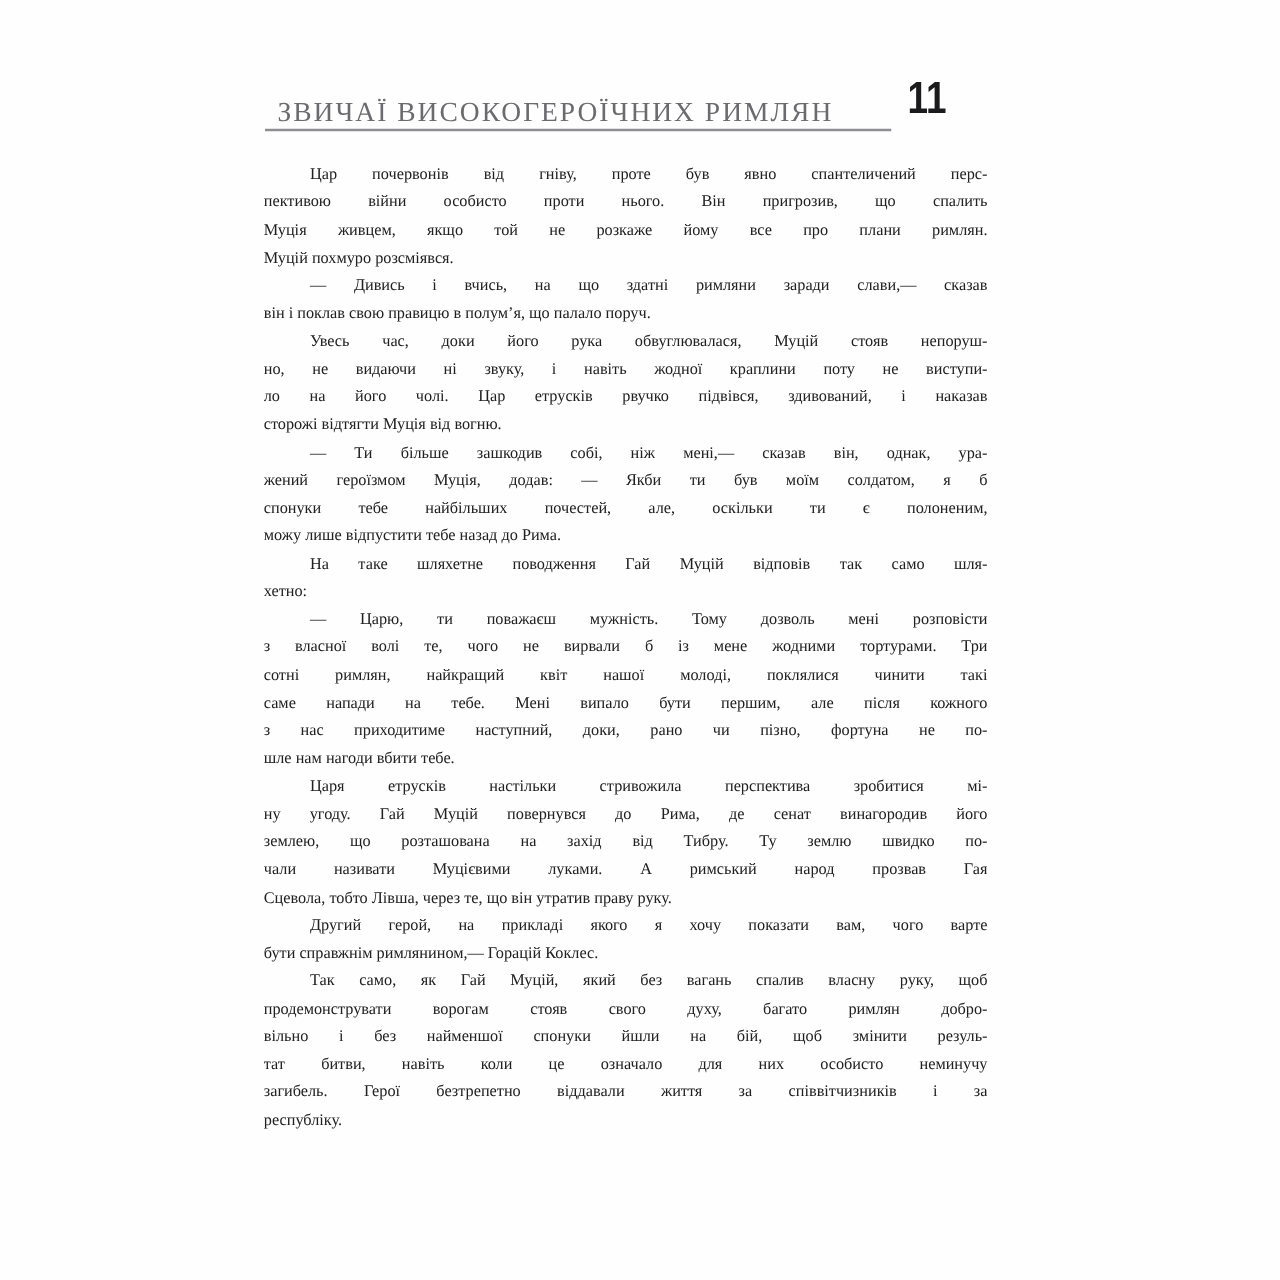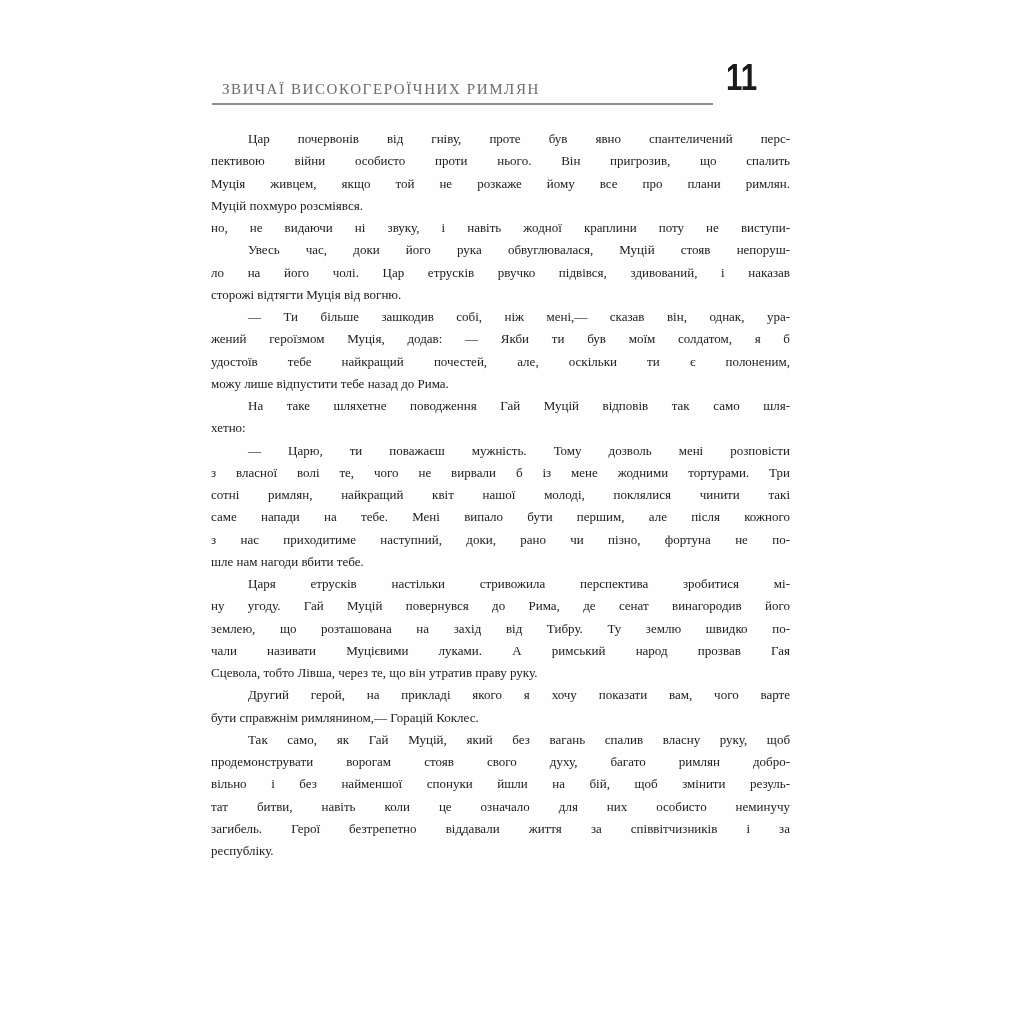--- a/index.html
+++ b/index.html
@@ -12,21 +12,21 @@
   html,body{margin:0;padding:0;}
   body{
     width:1024px;height:1024px;
     background:var(--bg);
     font-family:"Liberation Serif","DejaVu Serif",serif;
     overflow:hidden;
   }
   .page{position:relative;width:1024px;height:1024px;background:var(--bg);}
   .running-title{
     position:absolute;left:222px;top:81px;
-    font-size:15px;line-height:17px;
+    font-size:22px;line-height:17px;
     letter-spacing:1.6px;
     color:var(--header-text);
     white-space:nowrap;
   }
   .header-rule{
     position:absolute;left:212px;top:103px;
     width:501px;height:2px;
     background:var(--header-rule);
   }
   .page-number{
@@ -63,29 +63,33 @@
   <div class="header-rule"></div>
   <div class="page-number">11</div>
   <div class="text-block">
       <div class="paragraph">
         <div class="line first">Цар почервонів від гніву, проте був явно спантеличений перс-</div>
         <div class="line">пективою війни особисто проти нього. Він пригрозив, що спалить</div>
         <div class="line">Муція живцем, якщо той не розкаже йому все про плани римлян.</div>
         <div class="line last">Муцій похмуро розсміявся.</div>
       </div>
       <div class="paragraph">
+        <div class="line first">— Дивись і вчись, на що здатні римляни заради слави,— сказав</div>
+        <div class="line last">він і поклав свою правицю в полум’я, що палало поруч.</div>
+      </div>
+      <div class="paragraph">
+        <div class="line first">Увесь час, доки його рука обвуглювалася, Муцій стояв непоруш-</div>
         <div class="line">но, не видаючи ні звуку, і навіть жодної краплини поту не виступи-</div>
-        <div class="line first">Увесь час, доки його рука обвуглювалася, Муцій стояв непоруш-</div>
         <div class="line">ло на його чолі. Цар етрусків рвучко підвівся, здивований, і наказав</div>
         <div class="line last">сторожі відтягти Муція від вогню.</div>
       </div>
       <div class="paragraph">
         <div class="line first">— Ти більше зашкодив собі, ніж мені,— сказав він, однак, ура-</div>
         <div class="line">жений героїзмом Муція, додав: — Якби ти був моїм солдатом, я б</div>
-        <div class="line">удостоїв тебе найкращий почестей, але, оскільки ти є полоненим,</div>
+        <div class="line">спонуки тебе найбільших почестей, але, оскільки ти є полоненим,</div>
         <div class="line last">можу лише відпустити тебе назад до Рима.</div>
       </div>
       <div class="paragraph">
         <div class="line first">На таке шляхетне поводження Гай Муцій відповів так само шля-</div>
         <div class="line last">хетно:</div>
       </div>
       <div class="paragraph">
         <div class="line first">— Царю, ти поважаєш мужність. Тому дозволь мені розповісти</div>
         <div class="line">з власної волі те, чого не вирвали б із мене жодними тортурами. Три</div>
         <div class="line">сотні римлян, найкращий квіт нашої молоді, поклялися чинити такі</div>

